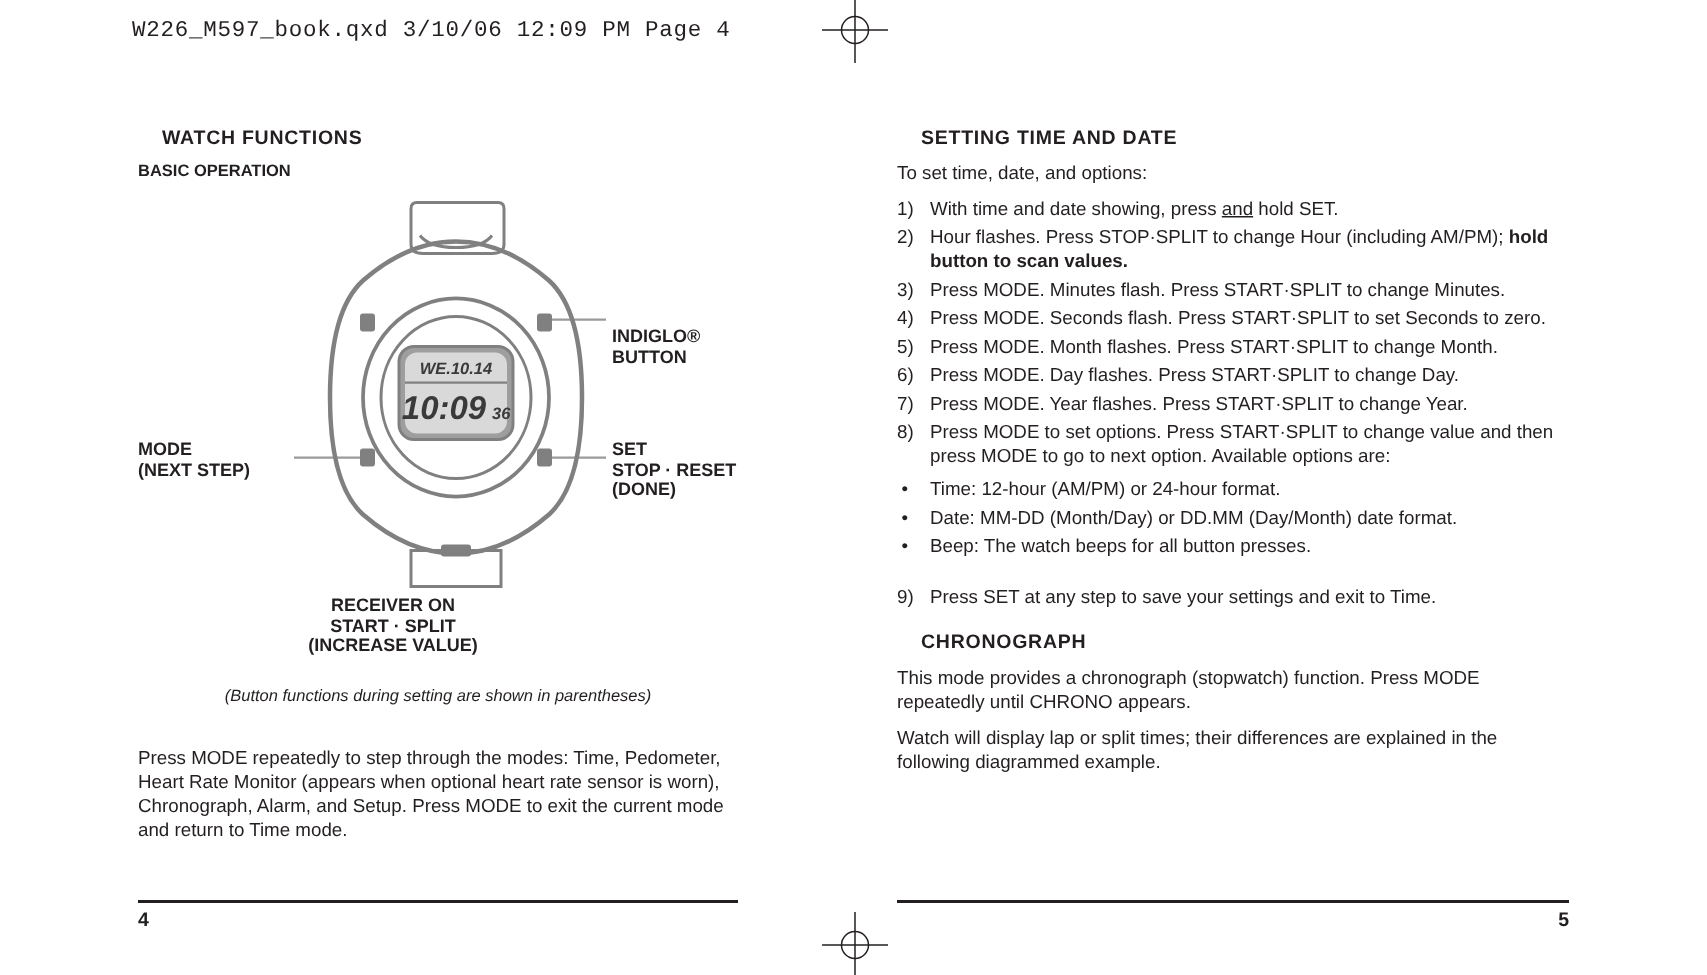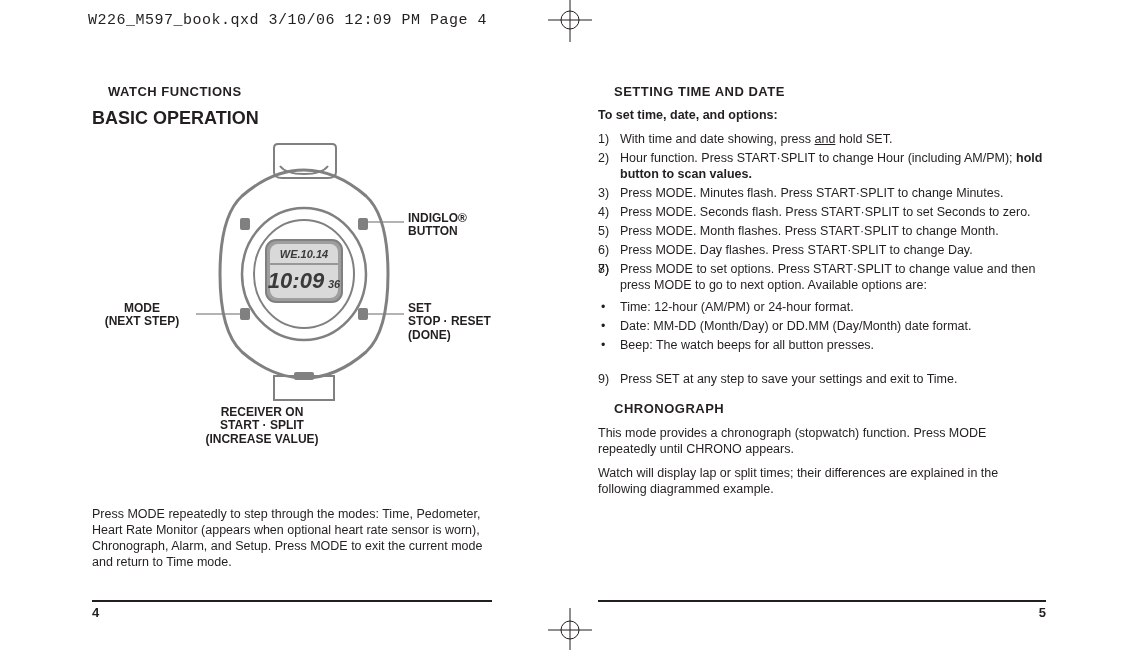--- a/index.html
+++ b/index.html
@@ -5,39 +5,39 @@
   html,body{margin:0;padding:0;background:#fff;font-family:Arial,Helvetica,sans-serif;color:#231f20;}
   .page{width:1138px;height:650px;position:relative;overflow:hidden;}
   .header-line{position:absolute;left:88px;top:12px;font-family:"Courier New",monospace;font-size:15px;letter-spacing:0.5px;text-align:center;}
   .crop-top{position:absolute;top:-2px;left:548px;}
   .crop-bottom{position:absolute;bottom:-2px;left:548px;}
   .crop svg{display:block;}
   .col{position:absolute;top:84px;width:400px;font-size:12.5px;line-height:1.28;}
   .col-left{left:92px;}
   .col-right{left:598px;}
   h1.sec{font-size:13px;font-weight:900;letter-spacing:0.5px;margin:0 0 6px 16px;font-family:Arial,Helvetica,sans-serif;}
-  h2.sub{font-size:18px;font-weight:700;margin:0 0 4px 0;}
-  .intro{font-weight:700;margin:4px 0 8px 0;}
+  h2.sub{font-size:11px;font-weight:700;margin:0 0 4px 0;}
+  .intro{font-weight:400;margin:4px 0 8px 0;}
   ol.steps{list-style:none;padding:0;margin:0 0 6px 0;}
   ol.steps>li{padding-left:22px;position:relative;margin:0 0 3px 0;}
   ol.steps>li .num{position:absolute;left:0;top:0;}
   ul.bullets{list-style:none;padding:0;margin:0 0 18px 0;}
   ul.bullets>li{padding-left:22px;position:relative;margin:0 0 3px 0;}
   ul.bullets>li::before{content:"•";position:absolute;left:3px;top:0;}
   p.body{margin:8px 0;}
   .page-num{position:absolute;bottom:30px;font-weight:900;font-size:13px;}
   .pn-left{left:92px;}
   .pn-right{right:92px;}
   .hr{position:absolute;height:2px;background:#231f20;bottom:48px;}
   .hr-left{left:92px;width:400px;}
   .hr-right{left:598px;width:448px;}
   .watch-wrap{position:relative;width:400px;height:330px;margin-top:6px;}
   .label{position:absolute;font-weight:900;font-size:12px;line-height:1.15;}
-  .label-mode{left:0;top:166px;text-align:center;width:100px;}
-  .label-indiglo{left:316px;top:76px;}
+  .label-mode{left:0;top:166px;text-align:left;width:100px;}
+  .label-indiglo{left:316px;top:91px;}
   .label-set{left:316px;top:166px;}
   .label-recv{left:80px;top:270px;text-align:center;width:180px;}
   .caption{position:absolute;left:40px;top:330px;width:320px;text-align:center;font-style:italic;font-size:11px;}
   .underline{text-decoration:underline;}
   b{font-weight:700;}
 </style>
 </head>
 <body>
 
 <div class="page">
@@ -99,37 +99,38 @@
       <div class="label label-set">
         <span>SET</span><br>
         <span>STOP · RESET</span><br>
         <span>(DONE)</span>
       </div>
       <div class="label label-recv">
         <span>RECEIVER ON</span><br>
         <span>START · SPLIT</span><br>
         <span>(INCREASE VALUE)</span>
       </div>
+      <div class="caption">(Button functions during setting are shown in parentheses)</div>
     </div>
 
     <p class="body" style="margin-top:40px;">Press MODE repeatedly to step through the modes: Time, Pedometer, Heart Rate Monitor (appears when optional heart rate sensor is worn), Chronograph, Alarm, and Setup. Press MODE to exit the current mode and return to Time mode.</p>
   </div>
 
   <div class="col col-right" style="width:448px;">
     <h1 class="sec">SETTING TIME AND DATE</h1>
     <p class="intro">To set time, date, and options:</p>
 
     <ol class="steps" id="steps-list">
         <li><span class="num">1)</span><span>With time and date showing, press </span><span class="underline">and</span><span> hold SET.</span></li>
-        <li><span class="num">2)</span><span>Hour function. Press START·SPLIT to change Hour (including AM/PM); </span><b>hold button to scan values.</b></li>
+        <li><span class="num">2)</span><span>Hour flashes. Press STOP·SPLIT to change Hour (including AM/PM); </span><b>hold button to scan values.</b></li>
         <li><span class="num">3)</span><span>Press MODE. Minutes flash. Press START·SPLIT to change Minutes.</span></li>
         <li><span class="num">4)</span><span>Press MODE. Seconds flash. Press START·SPLIT to set Seconds to zero.</span></li>
         <li><span class="num">5)</span><span>Press MODE. Month flashes. Press START·SPLIT to change Month.</span></li>
         <li><span class="num">6)</span><span>Press MODE. Day flashes. Press START·SPLIT to change Day.</span></li>
-        <li><span class="num">7)</span></li>
+        <li><span class="num">7)</span><span>Press MODE. Year flashes. Press START·SPLIT to change Year.</span></li>
         <li><span class="num">8)</span><span>Press MODE to set options. Press START·SPLIT to change value and then press MODE to go to next option. Available options are:</span></li>
       </ol>
 
     <ul class="bullets" id="bullets-list">
         <li>Time: 12-hour (AM/PM) or 24-hour format.</li>
         <li>Date: MM-DD (Month/Day) or DD.MM (Day/Month) date format.</li>
         <li>Beep: The watch beeps for all button presses.</li>
       </ul>
 
     <ol class="steps">

